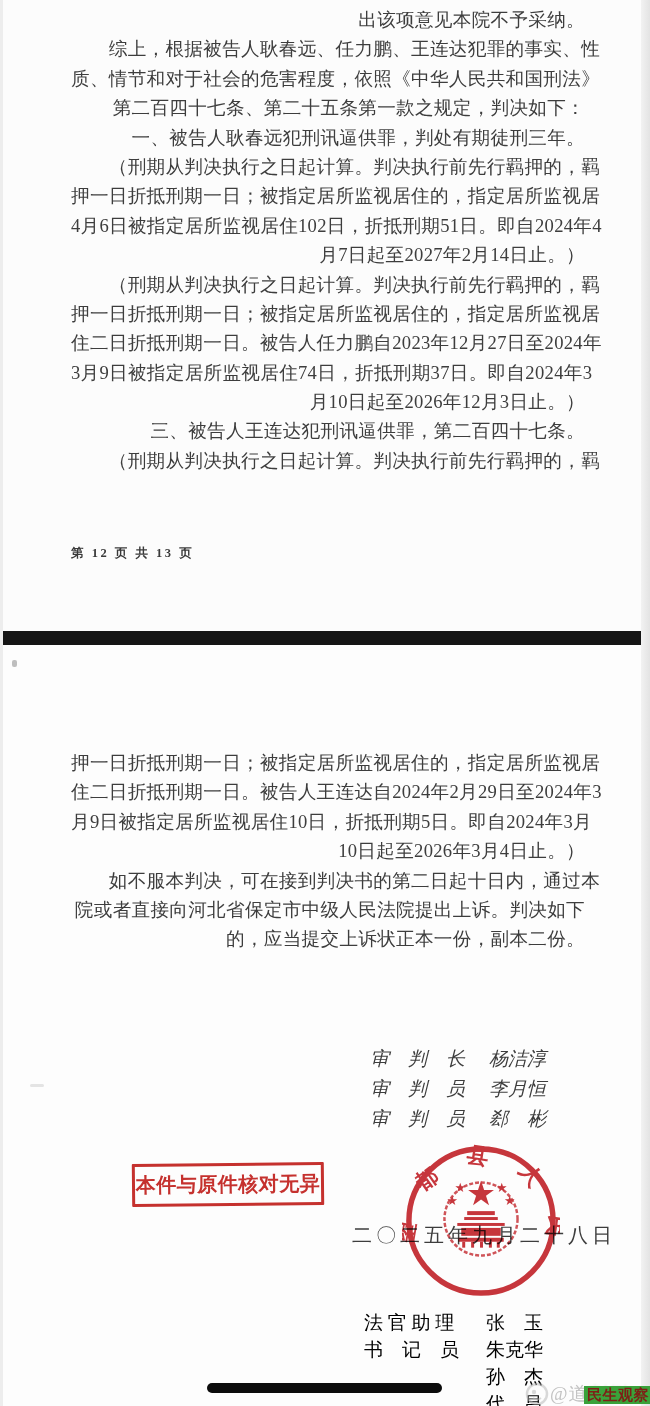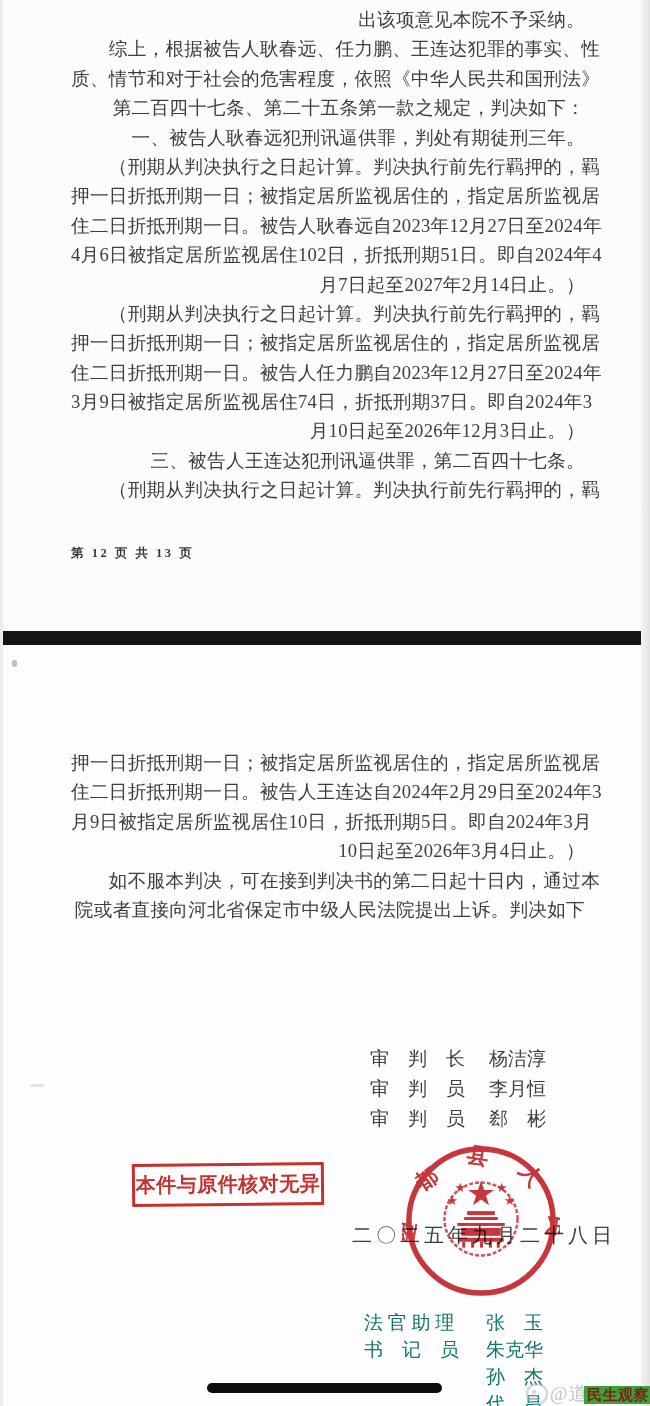--- a/index.html
+++ b/index.html
@@ -15,26 +15,26 @@
   .band{position:absolute;left:0;top:631px;width:650px;height:14px;background:#151515;}
   .edge-right{position:absolute;top:0;right:0;width:9px;height:1406px;background:linear-gradient(to right,#f2f2f2,#e3e3e3);}
   .edge-left{position:absolute;top:0;left:0;width:3px;height:1406px;background:#ededed;}
   
   .doc-text{position:absolute;left:71px;width:514px;color:#3d3d3d;font-size:18.6px;line-height:29.4px;letter-spacing:.3px;text-align:right;}
   .p1-text{top:5px;}
   .p2-text{top:103px;} 
   .line{white-space:nowrap;height:29.4px;}
   .page-footer{position:absolute;left:71px;top:545px;font-size:12.5px;letter-spacing:2.5px;color:#3a3a3a;font-weight:600;text-align:right;}
   
-  .sig-rows{position:absolute;left:0;top:401px;width:650px;} 
+  .sig-rows{position:absolute;left:0;top:401px;width:650px;font-style:italic;} 
   .sig-row{position:relative;height:30px;font-size:19px;color:#3d3d3d;}
   .sig-role{position:absolute;left:370px;white-space:nowrap;}
   .sig-name{position:absolute;left:489px;white-space:nowrap;}
   .staff-rows{position:absolute;left:0;top:665px;width:650px;} 
-  .staff-row{position:relative;height:27px;font-size:19px;color:#0f766e;}
+  .staff-row{position:relative;height:27px;font-size:19px;color:#000000;}
   .staff-role{position:absolute;left:364px;white-space:nowrap;}
   .staff-name{position:absolute;left:486px;white-space:nowrap;}
   
   .verify-box{
     position:absolute;left:132px;top:518px; 
     width:186px;height:37px;border:3px solid #c5312e;border-radius:1px;
     display:flex;align-items:center;justify-content:center;
     color:#c5312e;font-size:20px;font-weight:bold;letter-spacing:.5px;
     transform:rotate(-.6deg);white-space:nowrap;
   }
@@ -68,21 +68,20 @@
 
 <div class="page page1">
   <div class="doc-text p1-text">
       <div class="line">出该项意见本院不予采纳。</div>
       <div class="line">　　综上，根据被告人耿春远、任力鹏、王连达犯罪的事实、性</div>
       <div class="line">质、情节和对于社会的危害程度，依照《中华人民共和国刑法》</div>
       <div class="line">第二百四十七条、第二十五条第一款之规定，判决如下：</div>
       <div class="line">　　一、被告人耿春远犯刑讯逼供罪，判处有期徒刑三年。</div>
       <div class="line">　　（刑期从判决执行之日起计算。判决执行前先行羁押的，羁</div>
       <div class="line">押一日折抵刑期一日；被指定居所监视居住的，指定居所监视居</div>
-      <div class="line">住二日折抵刑期一日。被告人耿春远自2023年12月27日至2024年</div>
       <div class="line">4月6日被指定居所监视居住102日，折抵刑期51日。即自2024年4</div>
       <div class="line">月7日起至2027年2月14日止。）</div>
       <div class="line">　　（刑期从判决执行之日起计算。判决执行前先行羁押的，羁</div>
       <div class="line">押一日折抵刑期一日；被指定居所监视居住的，指定居所监视居</div>
       <div class="line">住二日折抵刑期一日。被告人任力鹏自2023年12月27日至2024年</div>
       <div class="line">3月9日被指定居所监视居住74日，折抵刑期37日。即自2024年3</div>
       <div class="line">月10日起至2026年12月3日止。）</div>
       <div class="line">　　三、被告人王连达犯刑讯逼供罪，第二百四十七条。</div>
       <div class="line">　　（刑期从判决执行之日起计算。判决执行前先行羁押的，羁</div>
     </div>
@@ -93,20 +92,21 @@
 
 <div class="page page2">
 
   <div class="doc-text p2-text">
       <div class="line">押一日折抵刑期一日；被指定居所监视居住的，指定居所监视居</div>
       <div class="line">住二日折抵刑期一日。被告人王连达自2024年2月29日至2024年3</div>
       <div class="line">月9日被指定居所监视居住10日，折抵刑期5日。即自2024年3月</div>
       <div class="line">10日起至2026年3月4日止。）</div>
       <div class="line">　　如不服本判决，可在接到判决书的第二日起十日内，通过本</div>
       <div class="line">院或者直接向河北省保定市中级人民法院提出上诉。判决如下</div>
+      <div class="line">的，应当提交上诉状正本一份，副本二份。</div>
     </div>
 
   <div class="sig-rows">
       <div class="sig-row">
       <span class="sig-role">审　判　长</span>
       <span class="sig-name">杨洁淳</span>
     </div>
       <div class="sig-row">
       <span class="sig-role">审　判　员</span>
       <span class="sig-name">李月恒</span>

